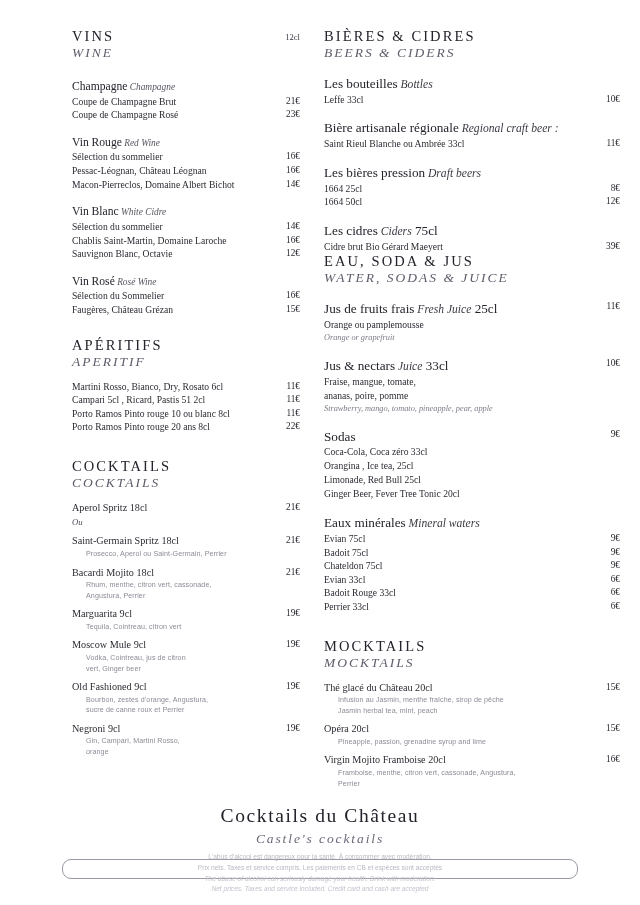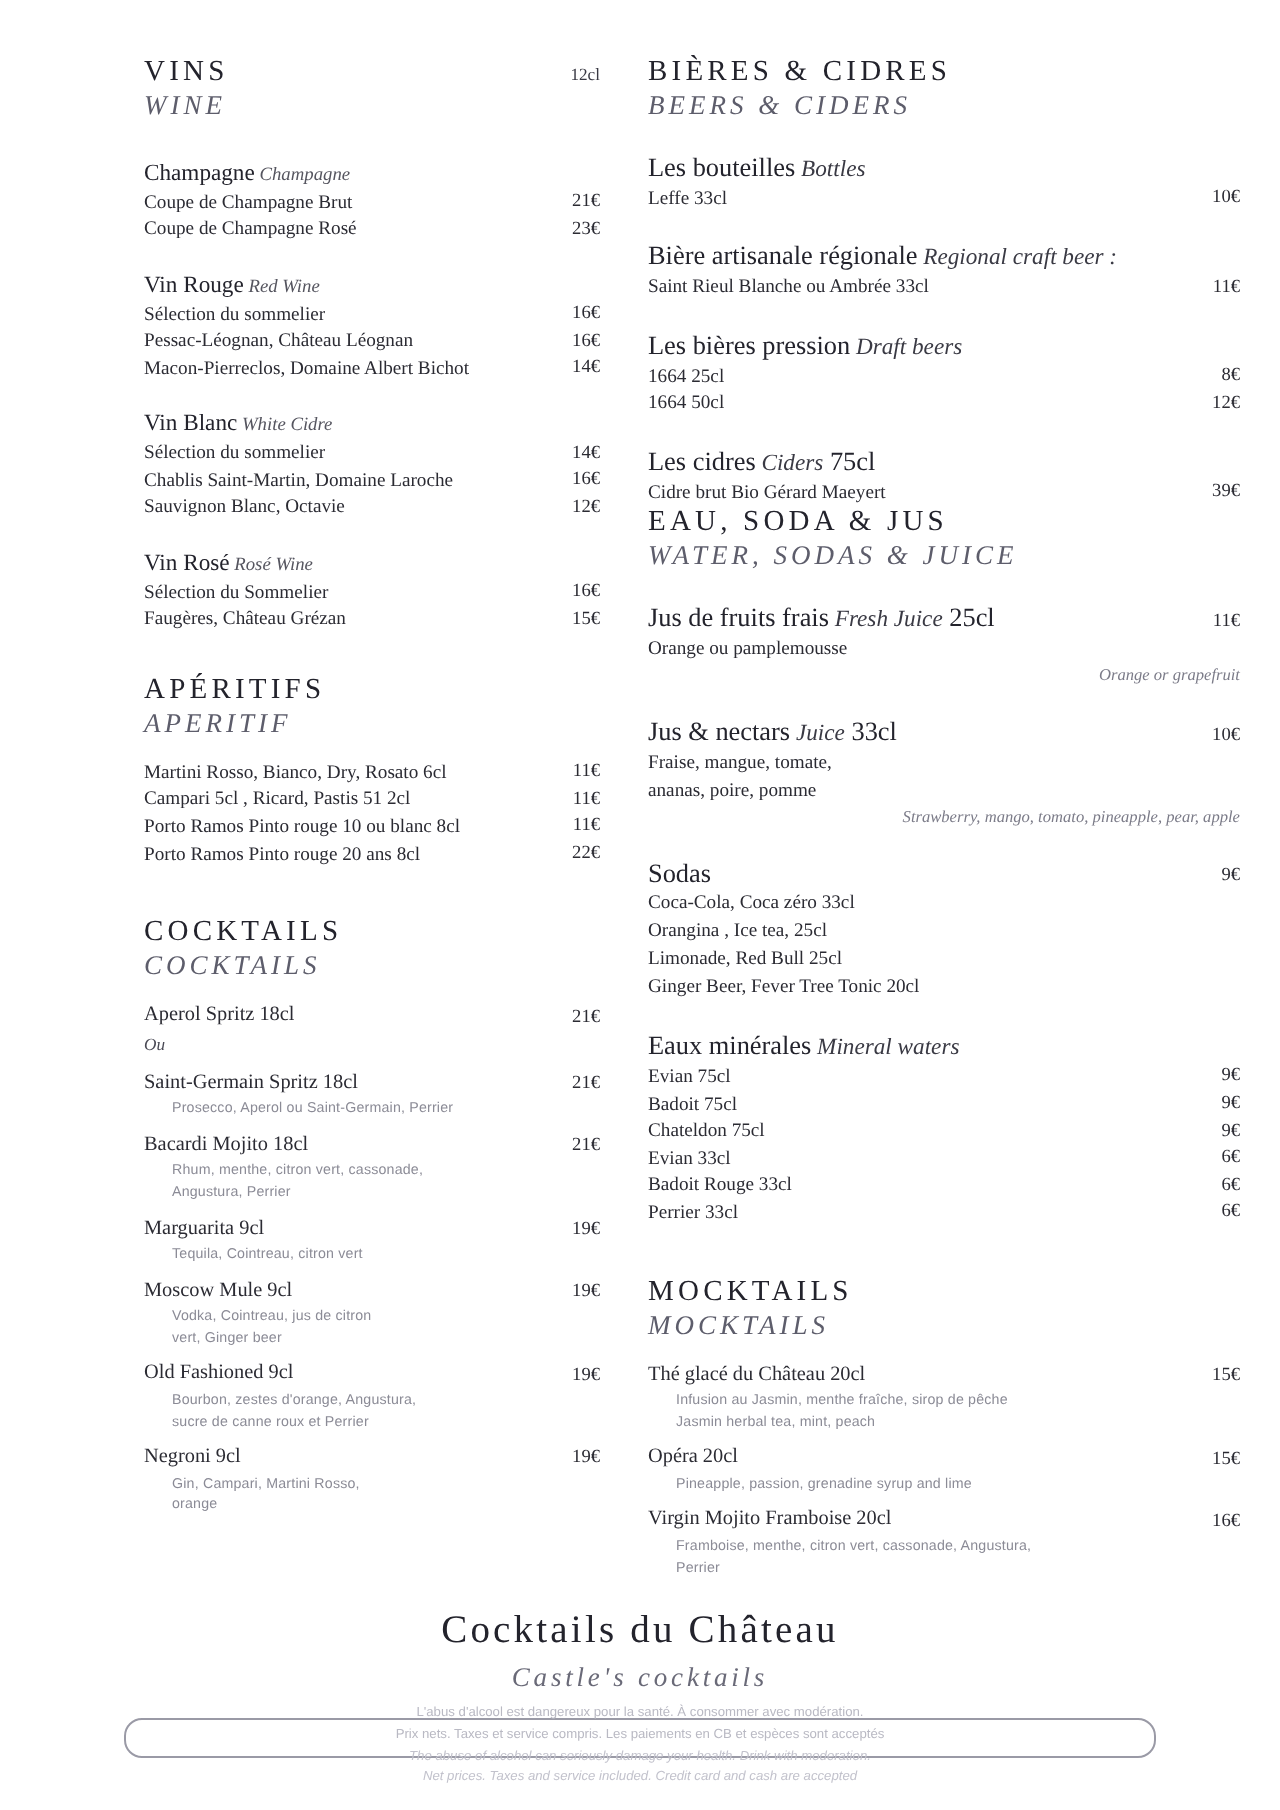--- a/index.html
+++ b/index.html
@@ -33,35 +33,35 @@
   
   .group{ margin-top:13px; }
   .grp-head{
     font-size:11.6px; color:#23232c; line-height:1.35; margin-bottom:0px;
   }
   .grp-head .en{ font-style:italic; font-size:9.4px; color:#55555f; }
   .grp-head.big{ font-size:13.2px; }
   .grp-head.big .en{ font-size:11.6px; font-style:italic; color:#3a3a44;}
 
   
-  .row{ display:flex; align-items:flex-end; line-height:1.42; }
+  .row{ display:flex; align-items:flex-start; line-height:1.42; }
   .row .nm{ font-size:9.6px; color:#2b2b33; flex:0 1 auto; }
   .row .dots{ flex:1 1 auto; }
   .row .pr{ font-size:9.3px; color:#2b2b33; white-space:nowrap; padding-left:6px; }
   .row.lg .nm{ font-size:11.4px; }
   .row.lg .pr{ font-size:9.3px; }
   .row.md .nm{ font-size:10.2px; }
 
   .sub{
     font-family:"Liberation Sans", sans-serif;
     font-size:7.1px; color:#8b8b96; line-height:1.5;
     padding-left:14px; letter-spacing:.1px;
   }
   .plain{ font-size:9.6px; color:#2b2b33; line-height:1.45; }
-  .plain.ser-it{ font-style:italic; font-size:8.3px; color:#7b7b88;text-align:right; }
+  .plain.ser-it{ font-style:italic; font-size:8.3px; color:#7b7b88; }
   .or{ font-size:8.6px; font-style:italic; color:#4a4a55; line-height:1.5; }
 
   .hdr-unit{
     font-size:8.6px; color:#3a3a44;
   }
   .sect-row{ display:flex; align-items:flex-start; }
   .sect-row .u{ margin-left:auto; padding-top:4px; }
 
   .blk{ margin-top:9px; }
   .blk.sm{ margin-top:6px; }

